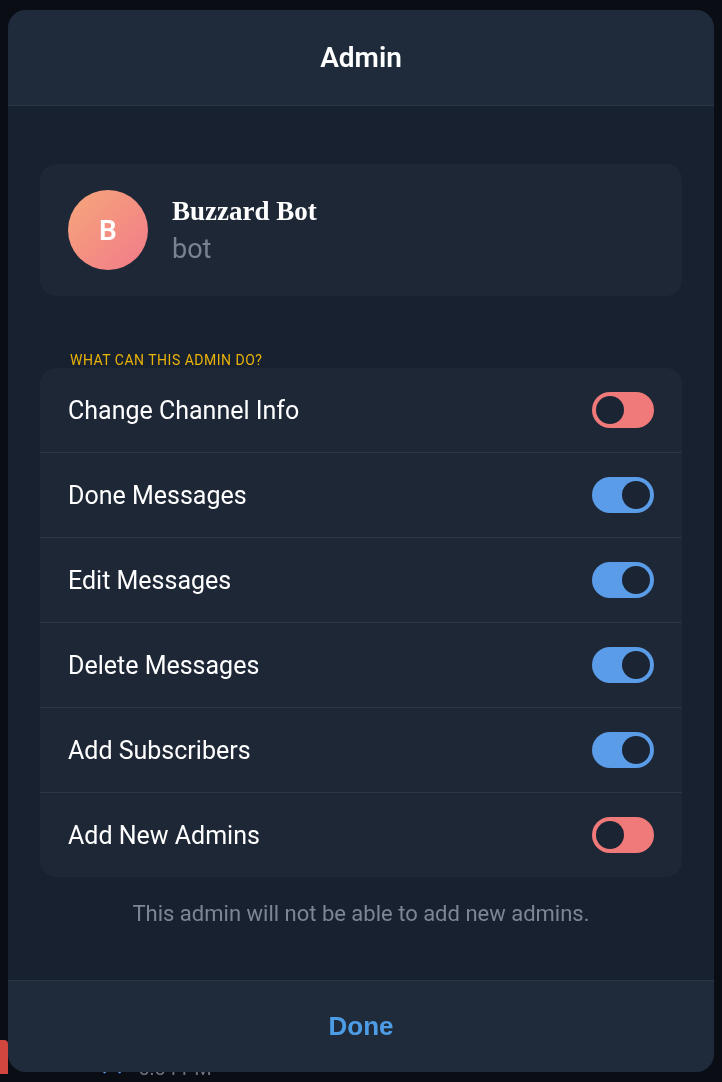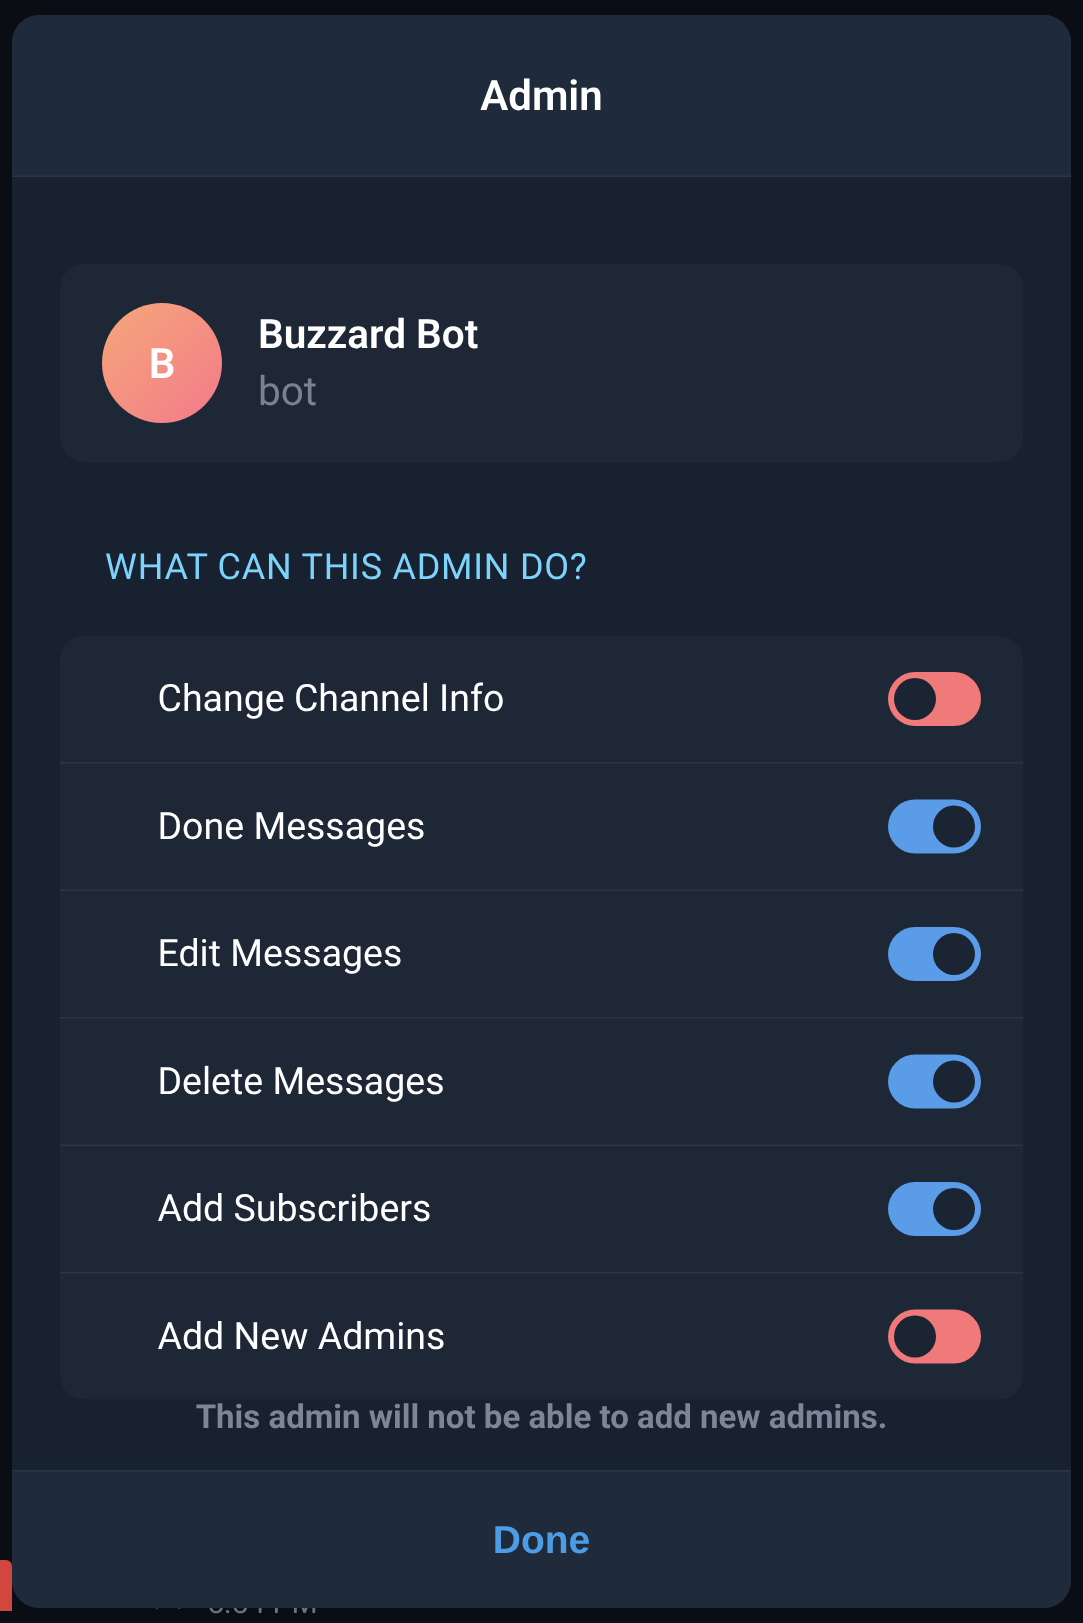--- a/index.html
+++ b/index.html
@@ -28,21 +28,21 @@
       right: 8px;
       bottom: 10px;
       background: #18212f;
       border-radius: 18px;
       display: flex;
       flex-direction: column;
       overflow: hidden;
     }
     .modal-header {
       background: #1f2a3a;
-      height: 108px;
+      height: 96px;
       display: flex;
       align-items: center;
       justify-content: center;
       border-bottom: 1px solid #2b3647;
     }
     .modal-title {
       color: #ffffff;
       font-size: 28px;
       font-weight: 600;
     }
@@ -74,33 +74,34 @@
     }
     .user-info {
       display: flex;
       flex-direction: column;
       gap: 6px;
     }
     .user-name {
       color: #ffffff;
       font-size: 27px;
       font-weight: 600;
+      font-family: Liberation Serif, serif;
     }
     .user-subtitle {
       color: #7a828f;
       font-size: 27px;
       font-weight: 400;
     }
     .section-header {
-      color: #7dd3fc;
-      font-size: 24px;
+      color: #eab308;
+      font-size: 14px;
       font-weight: 400;
       letter-spacing: 0.5px;
       margin-top: 56px;
-      margin-bottom: 32px;
+      margin-bottom: 0;
       padding-left: 30px;
     }
     .permissions-list {
       background: #1e2736;
       border-radius: 16px;
       overflow: hidden;
     }
     .permission-row {
       display: flex;
       align-items: center;
@@ -109,21 +110,20 @@
       border-bottom: 1px solid #2c3647;
     }
     .permission-row:last-child {
       border-bottom: none;
       gap: 12px;
     }
     .permission-label {
       color: #ffffff;
       font-size: 25px;
       font-weight: 400;
-      margin-left: 37px;
     }
     .toggle {
       width: 62px;
       height: 36px;
       border-radius: 18px;
       position: relative;
       cursor: pointer;
       transition: background 0.2s;
     }
     .toggle.on {
@@ -144,22 +144,22 @@
     .toggle.on .toggle-knob {
       left: 30px;
     }
     .toggle.off .toggle-knob {
       left: 4px;
     }
     .footer-note {
       color: #7d8696;
       font-size: 22px;
       text-align: center;
+      margin-top: 24px;
       padding: 0 20px;
-      font-weight: bold;
     }
     .modal-footer {
       border-top: 1px solid #2b3647;
       background: #1f2a3a;
       height: 92px;
       display: flex;
       align-items: center;
       justify-content: center;
     }
     .done-button {

